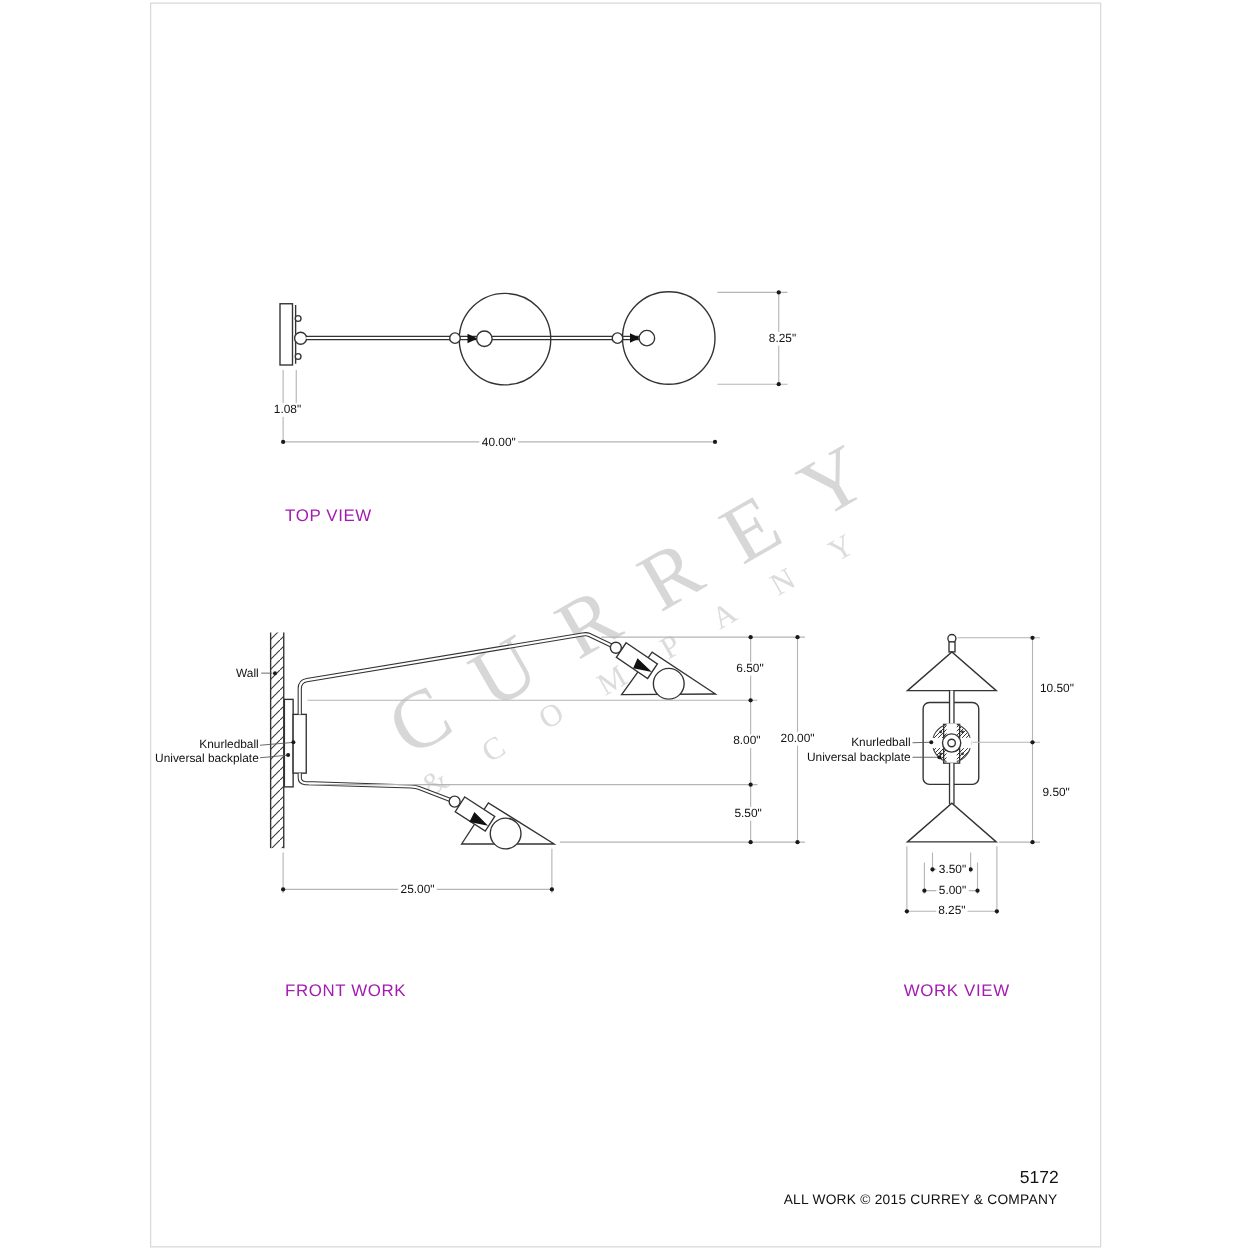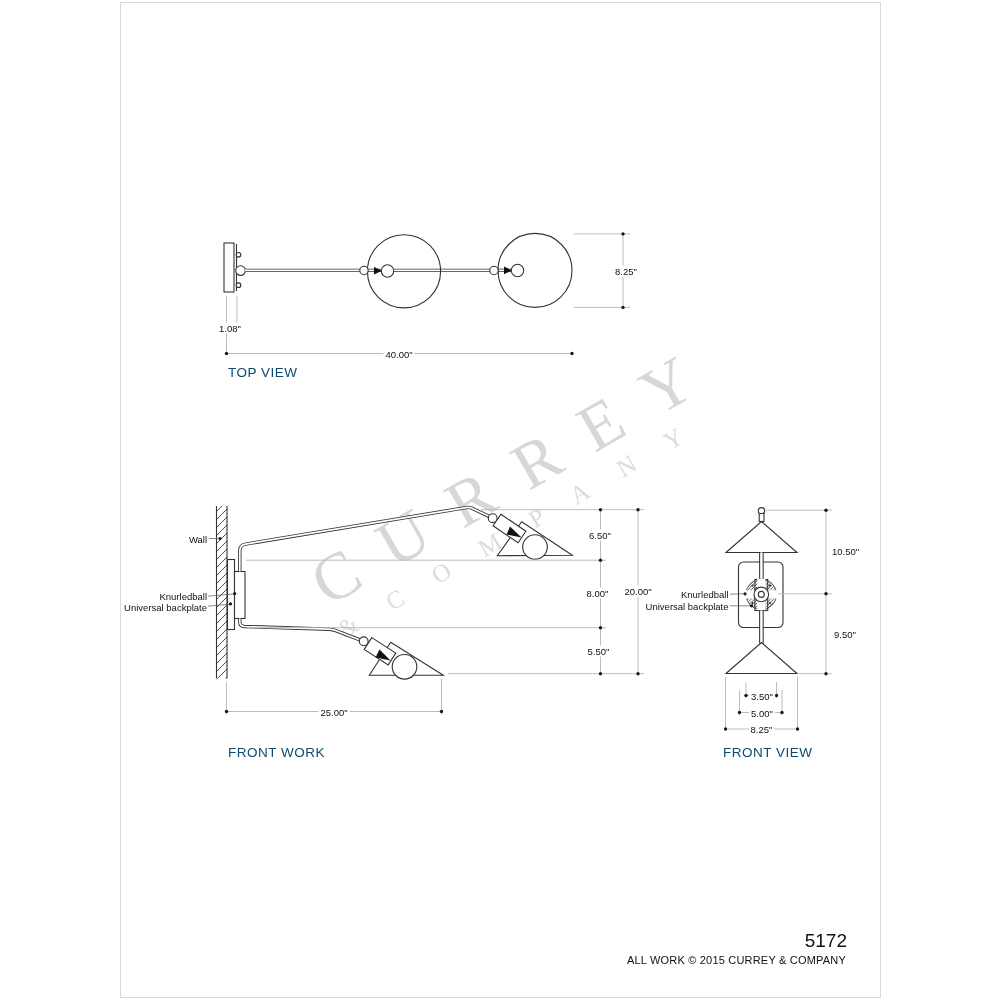--- a/index.html
+++ b/index.html
@@ -8,22 +8,22 @@
   .frame{position:absolute;left:120px;top:2px;width:759px;height:994px;border:1px solid #d9d9d9;}
   .wm{position:absolute;color:#d7d7d7;font-family:"Liberation Serif","DejaVu Serif",serif;
       transform-origin:left center;white-space:nowrap;z-index:1;user-select:none;}
   .wm1{left:317px;top:555px;font-size:66px;line-height:66px;letter-spacing:32px;transform:rotate(-30deg);}
   .wm2{left:340px;top:618px;font-size:25px;line-height:28px;letter-spacing:36px;transform:rotate(-30deg);color:#dcdcdc;}
   svg.lines{position:absolute;left:0;top:0;z-index:2;}
   .txt{position:absolute;z-index:3;white-space:nowrap;}
   .dim{font-size:9.5px;color:#111;transform:translate(-50%,-50%);background:#fff;padding:0 2px;}
   .dimL{font-size:9.5px;color:#111;transform:translateY(-50%);}
   .lbl{font-size:9.5px;color:#111;transform:translateY(-50%);}
-  .title{font-size:13.5px;color:#0c4a6e;letter-spacing:.5px;transform:translateY(-50%);}
-  .sku{font-size:19px;color:#111;transform:translateY(-50%);text-align:right;}
+  .title{font-size:13.5px;color:#a21caf;letter-spacing:.5px;transform:translateY(-50%);margin-top:40px;}
+  .sku{font-size:14px;color:#111;transform:translateY(-50%);text-align:right;}
   .copy{font-size:11px;color:#111;transform:translateY(-50%);text-align:right;letter-spacing:.2px;}
 </style>
 </head>
 <body>
 
 <div class="canvas">
 
   <div class="frame"></div>
 
   <div class="wm wm1">CURREY</div>
@@ -205,21 +205,21 @@
   <div class="txt title" style="left:228px;top:752px">FRONT WORK</div>
   <div class="txt lbl" style="right:793px;top:538.5px">Wall</div>
   <div class="txt lbl" style="right:793px;top:596px">Knurledball</div>
   <div class="txt lbl" style="right:793px;top:606.5px">Universal backplate</div>
   <div class="txt dim" style="left:600px;top:534.5px">6.50"</div>
   <div class="txt dim" style="left:597.5px;top:593px">8.00"</div>
   <div class="txt dim" style="left:598.5px;top:651px">5.50"</div>
   <div class="txt dim" style="left:638px;top:591px">20.00"</div>
   <div class="txt dim" style="left:334px;top:711.5px">25.00"</div>
 
-  <div class="txt title" style="left:723px;top:752px">FRONT VIEW</div>
+  <div class="txt title" style="left:723px;top:752px">WORK VIEW</div>
   <div class="txt lbl" style="right:271.5px;top:594px">Knurledball</div>
   <div class="txt lbl" style="right:271.5px;top:605.5px">Universal backplate</div>
   <div class="txt dimL" style="left:832px;top:551px">10.50"</div>
   <div class="txt dimL" style="left:834px;top:633.5px">9.50"</div>
   <div class="txt dim" style="left:762px;top:695.5px">3.50"</div>
   <div class="txt dim" style="left:762px;top:712.5px">5.00"</div>
   <div class="txt dim" style="left:761.5px;top:729px">8.25"</div>
 
   <div class="txt sku" style="right:153px;top:941px">5172</div>
   <div class="txt copy" style="right:154px;top:959.5px">ALL WORK © 2015 CURREY &amp; COMPANY</div>

